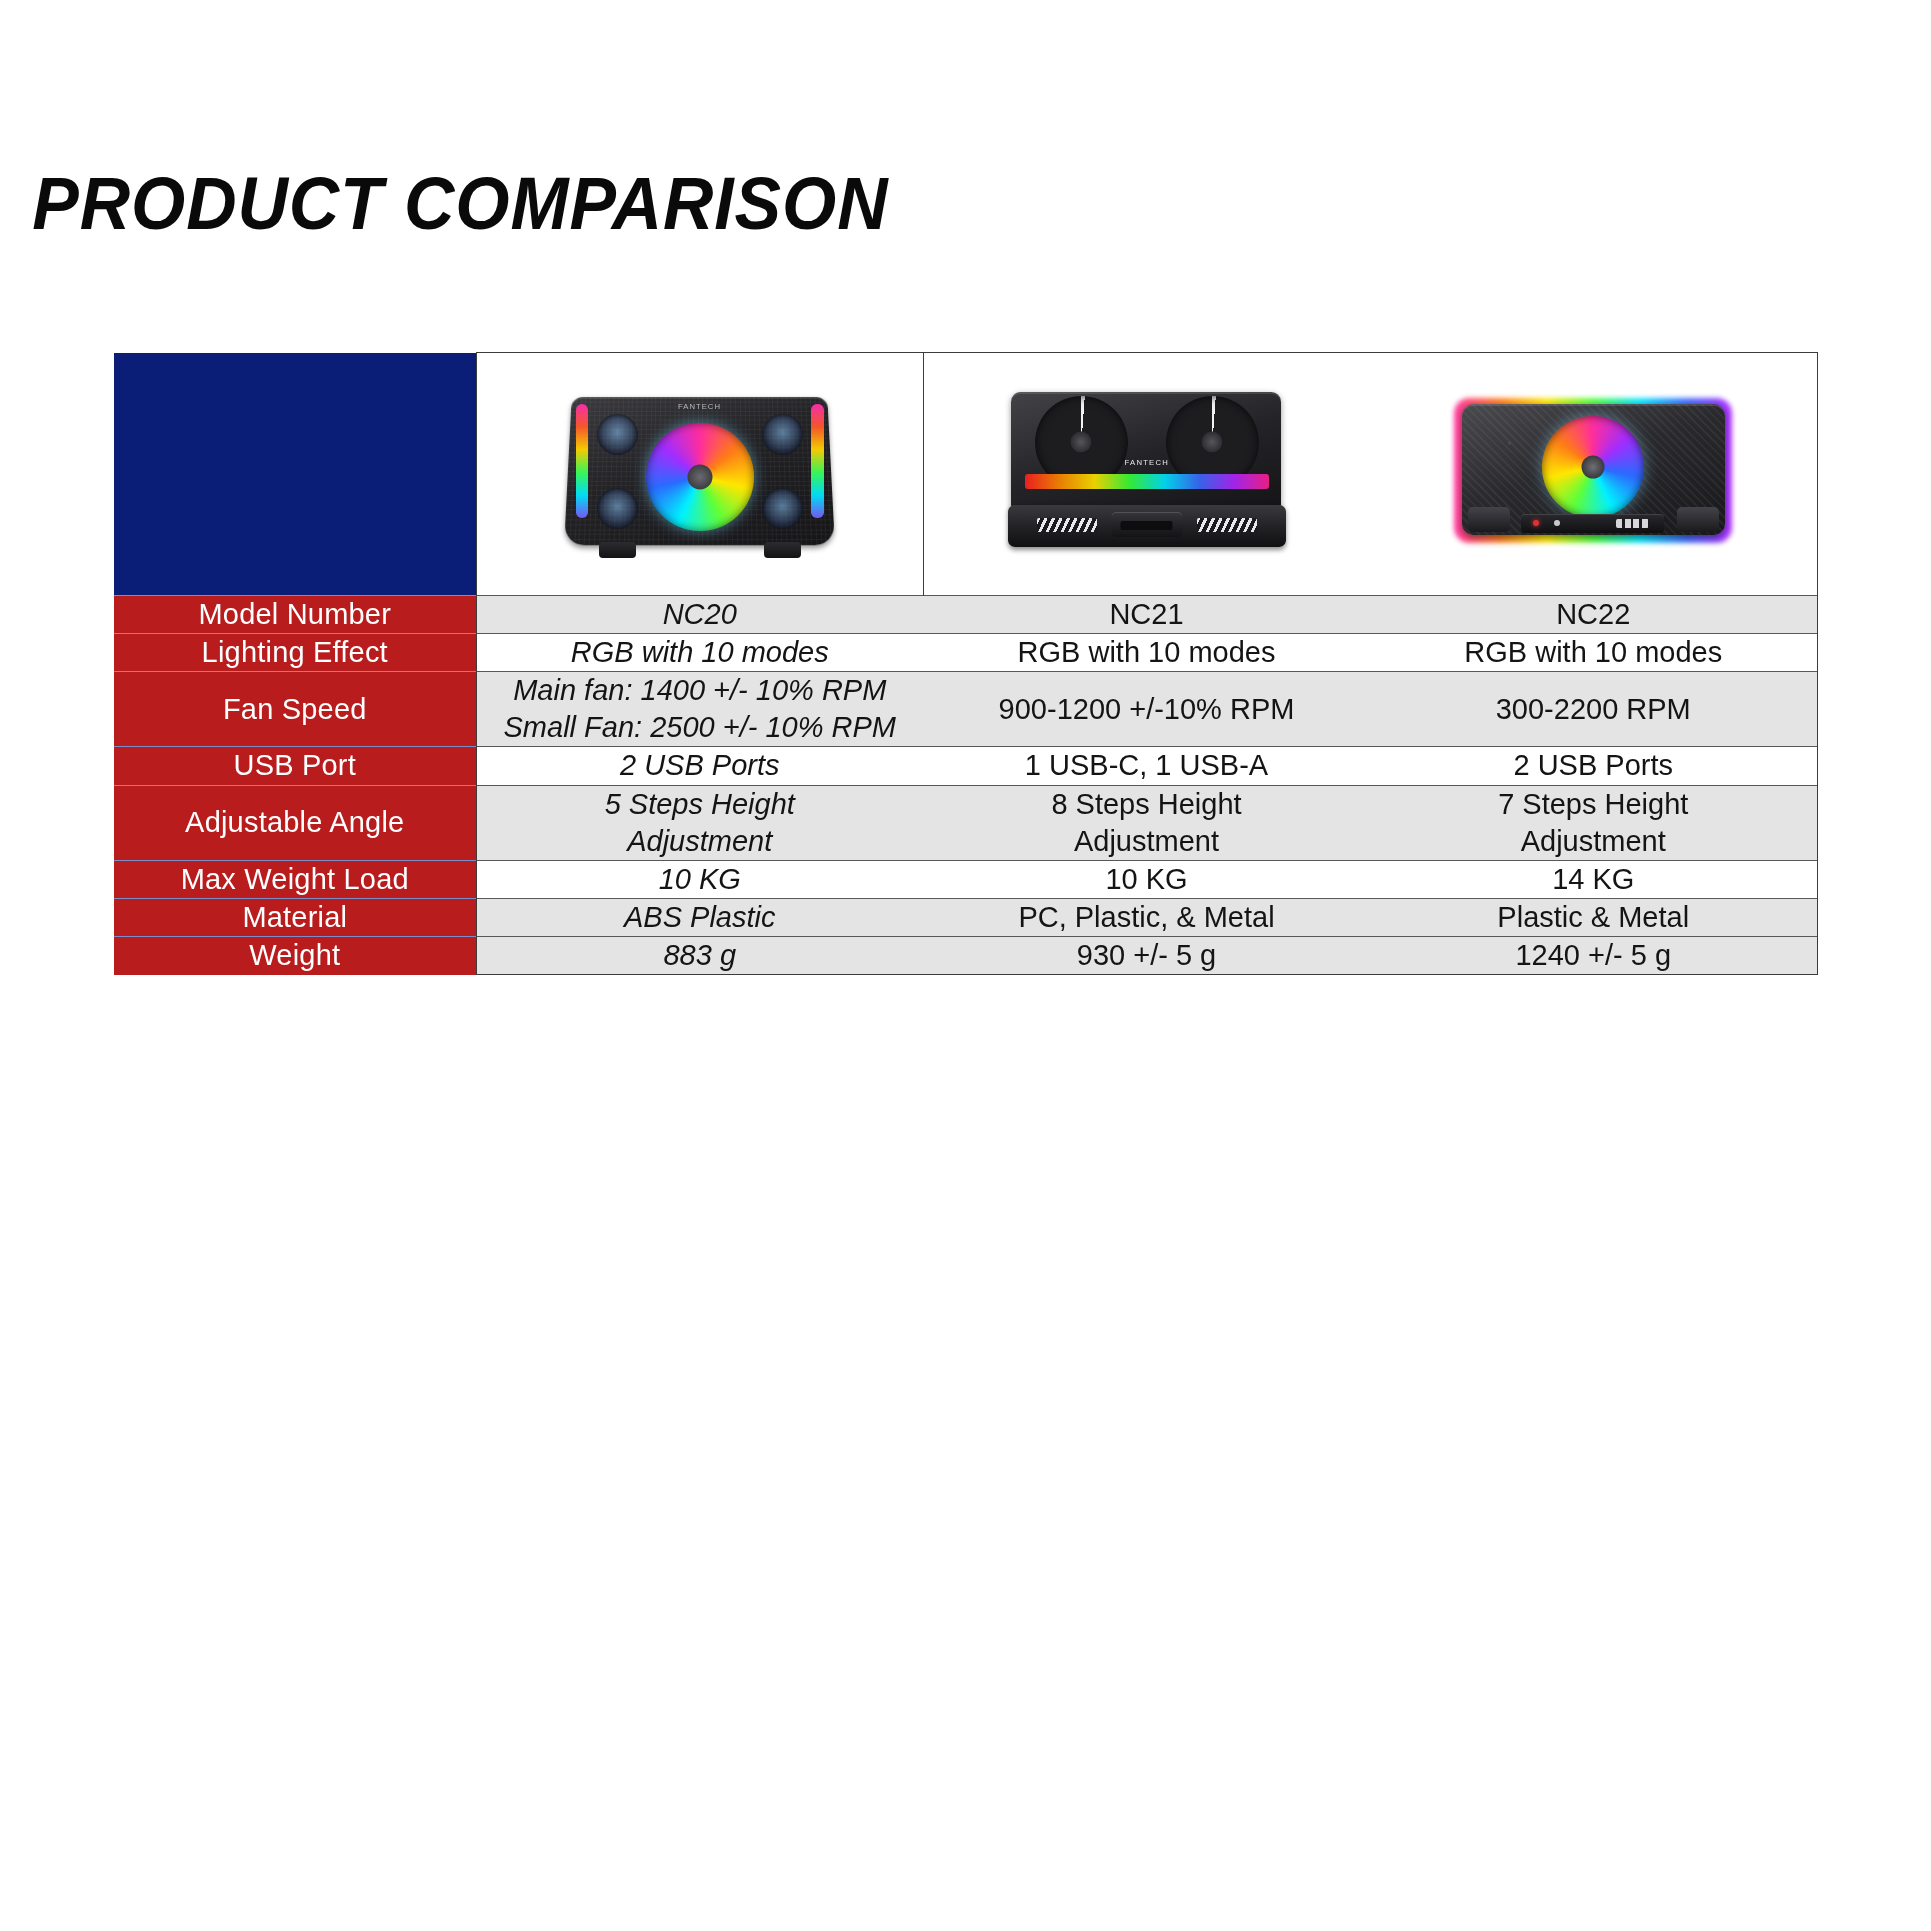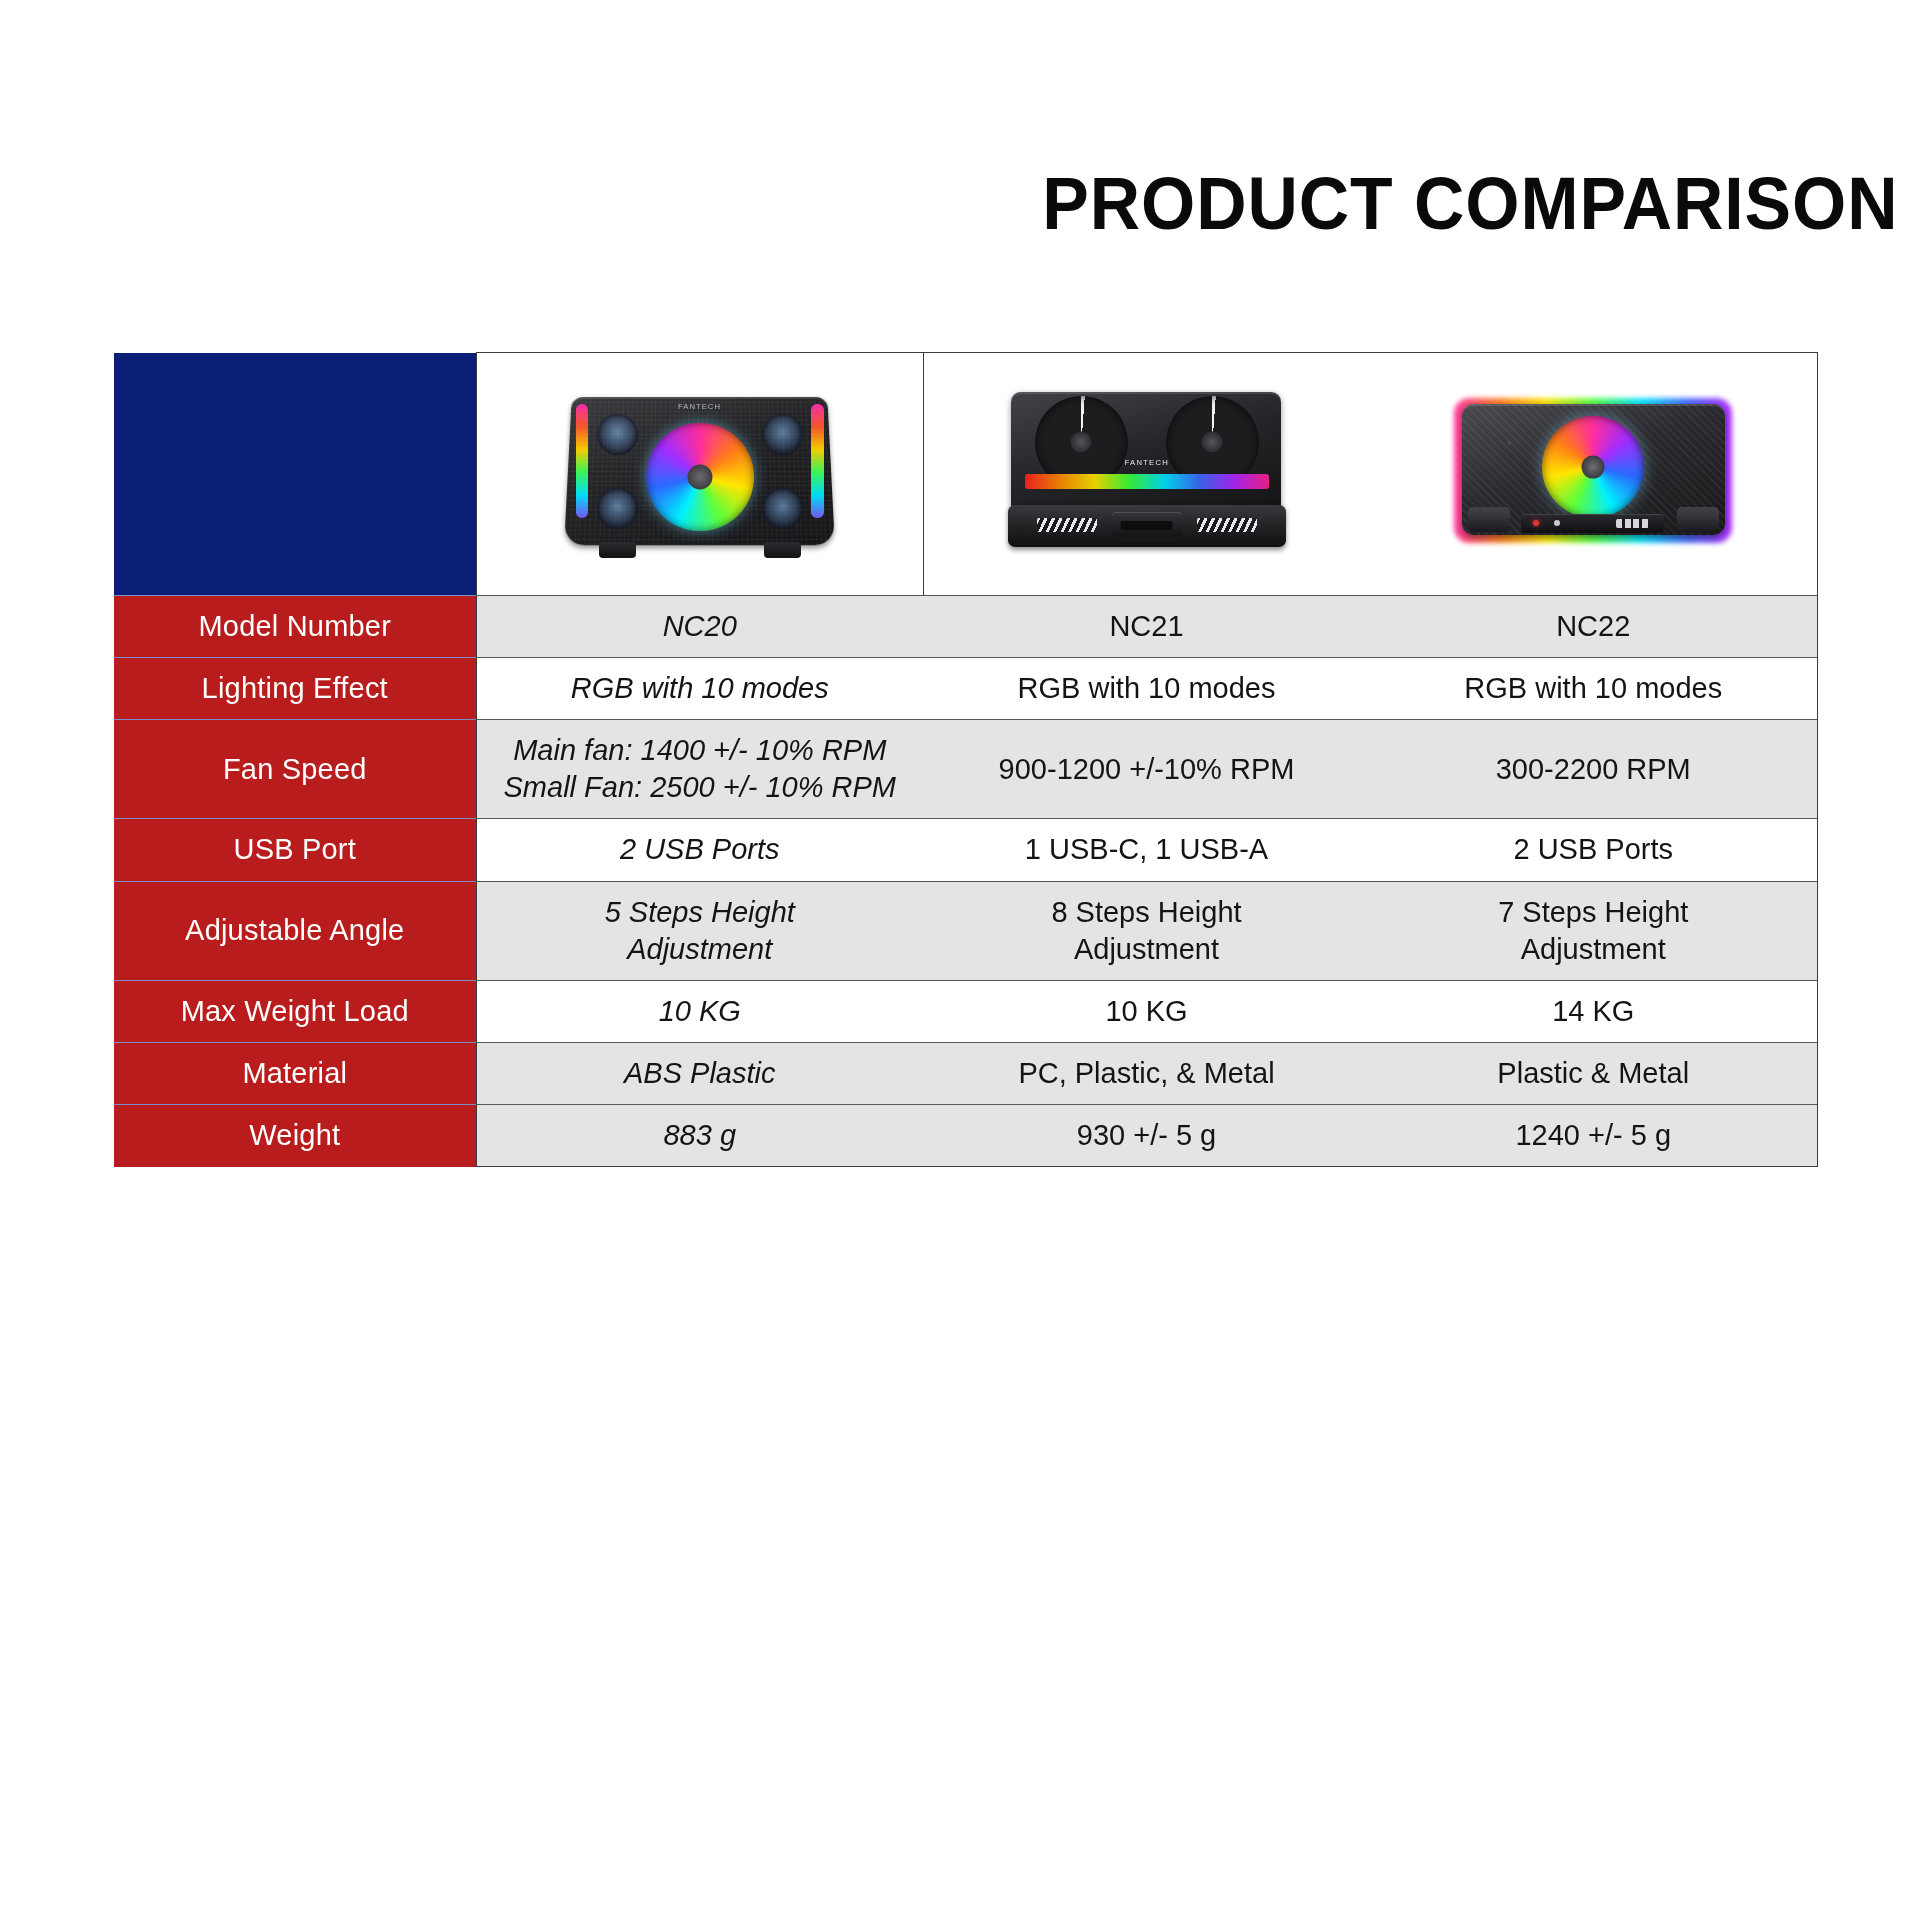--- a/index.html
+++ b/index.html
@@ -19,21 +19,22 @@
     background: #ffffff;
     overflow: hidden;
   }
 
   
   #title-bar {
     position: absolute;
     left: 0;
     top: 116px;
     width: 1931px;
-    text-align: right;
+    text-align: left;
+    font-style: italic;
   }
   #page-title {
     display: inline-block;
     font-family: "Liberation Sans", sans-serif;
     font-weight: 700;
     font-size: 75px;
     letter-spacing: 1px;
     color: #0a0a0a;
     transform: scaleX(0.93);
     transform-origin: center;
@@ -47,21 +48,21 @@
     left: 114px;
     top: 352px;
     width: 1703px;
     border-collapse: collapse;
     table-layout: fixed;
   }
   #comparison-table col.c-label { width: 362px; }
   #comparison-table col.c-prod  { width: 447px; }
 
   #comparison-table td {
-    padding: 12px;
+    padding: 0;
     vertical-align: middle;
     box-sizing: border-box;
   }
 
   
   .label-cell {
     background: #b91c1c;
     color: #ffffff;
     text-align: center;
     font-size: 29px;

